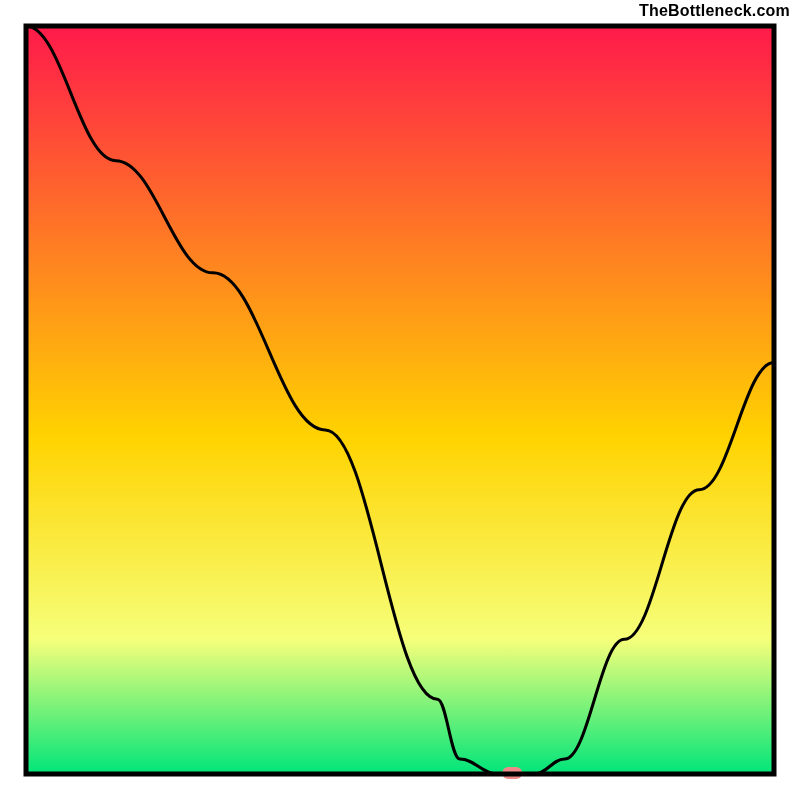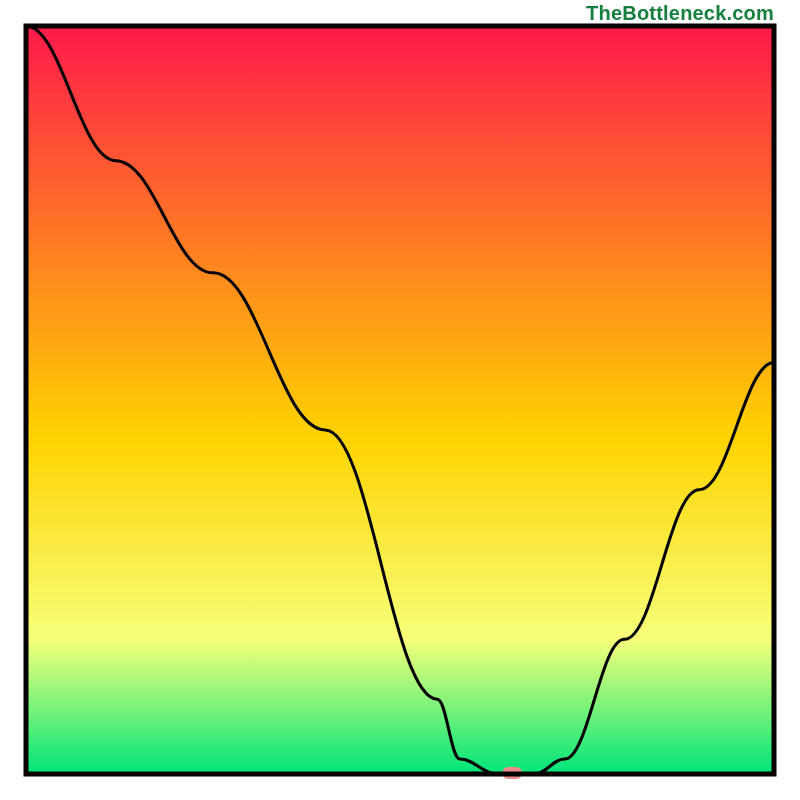--- a/index.html
+++ b/index.html
@@ -11,24 +11,24 @@
     font-family: Arial, Helvetica, sans-serif;
   }
   .chart-wrap {
     position: relative;
     width: 800px;
     height: 800px;
   }
   .watermark {
     position: absolute;
     top: 2px;
-    right: 26px;
-    font-size: 20px;
+    right: 10px;
+    font-size: 16px;
     font-weight: bold;
-    color: #15803d;
+    color: #000000;
     letter-spacing: 0.2px;
   }
   svg { display: block; }
 </style>
 </head>
 <body>
 
 <div class="chart-wrap">
   <div class="watermark">TheBottleneck.com</div>
   <svg width="800" height="800" viewBox="0 0 800 800">

